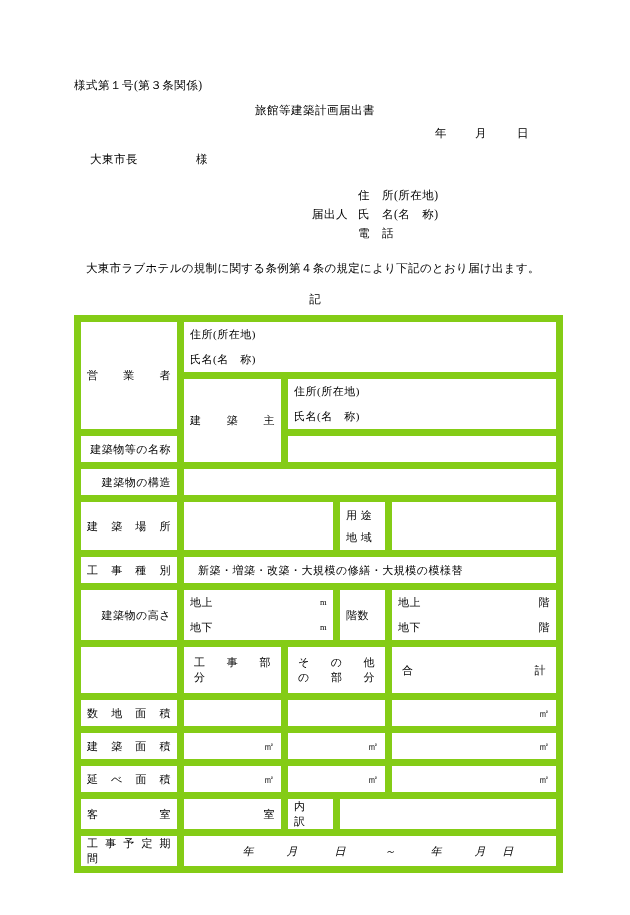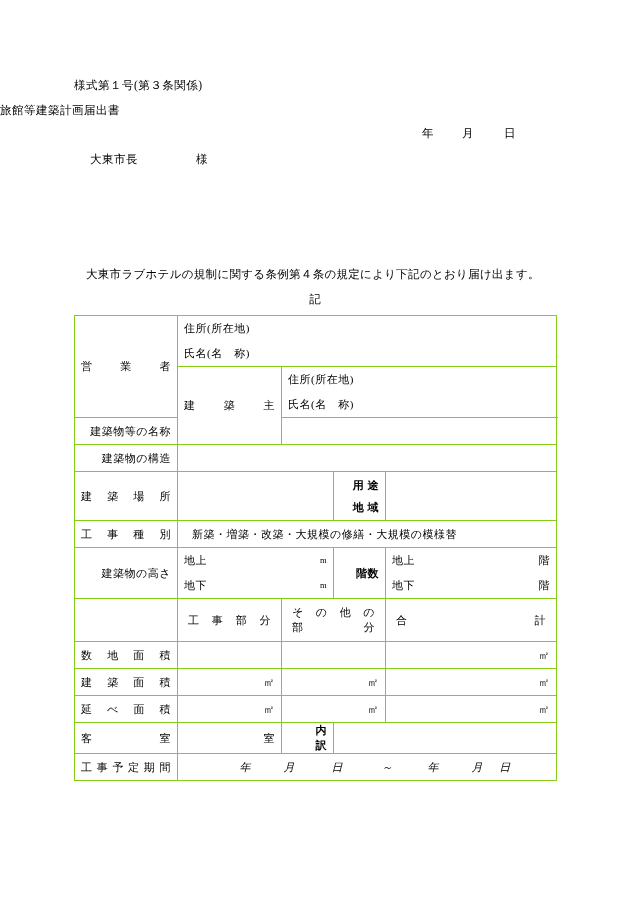--- a/index.html
+++ b/index.html
@@ -27,26 +27,27 @@
     left: 74px;
     top: 78px;
     font-size: 11.5px;
     letter-spacing: 0.5px;
   }
   .doc-title {
     position: absolute;
     left: 0;
     top: 103px;
     width: 630px;
+    text-align: center;
     font-size: 11.5px;
     letter-spacing: 0.5px;
   }
   .date-line {
     position: absolute;
-    left: 422px;
+    left: 435px;
     top: 126px;
     font-size: 11.5px;
     letter-spacing: 0.5px;
   }
   .date-line span { display: inline-block; }
   .date-y { width: 40px; }
   .date-m { width: 42px; }
   .addressee {
     position: absolute;
     left: 90px;
@@ -66,21 +67,21 @@
   .submitter .row { white-space: nowrap; }
   .submitter .lbl {
     display: inline-block;
     width: 56px;
     text-align: right;
   }
   .submitter .val { display: inline-block; margin-left: 10px; }
   .statement {
     position: absolute;
     left: 86px;
-    top: 267px;
+    top: 261px;
     font-size: 11.5px;
     letter-spacing: 0.3px;
   }
   .ki {
     position: absolute;
     left: 0;
     top: 292px;
     width: 630px;
     text-align: center;
     font-size: 11.5px;
@@ -88,21 +89,21 @@
   table.main {
     position: absolute;
     left: 74px;
     top: 315px;
     width: 482px;
     border-collapse: collapse;
     table-layout: fixed;
     font-size: 11px;
   }
   table.main td {
-    border: 1px solid #84cc16;
+    border: 7px solid #84cc16;
     padding: 0 6px;
     vertical-align: middle;
     height: 26px;
     letter-spacing: 0.5px;
   }
   td.label {
     width: 103px;
     text-align: justify;
     text-align-last: justify;
     padding: 0 12px;
@@ -120,21 +121,21 @@
   .two-line div { white-space: nowrap; }
   .cell-sub {
     text-align: justify;
     text-align-last: justify;
   }
   .unit-m {
     font-size: 8.5px;
     vertical-align: sub;
   }
   .right { text-align: right; }
-  .center { text-align: right; font-weight: bold; }
+  .center { text-align: left; }
   .height-rows {
     line-height: 25px;
     padding: 3px 6px;
     font-family: Liberation Serif, serif;
   }
   .height-rows .r {
     display: flex;
     justify-content: space-between;
     white-space: nowrap;
   }
@@ -159,20 +160,31 @@
   <div class="doc-title">旅館等建築計画届出書</div>
 
   <div class="date-line">
     <span class="date-y">年</span><span class="date-m">月</span><span>日</span>
   </div>
 
   <div class="addressee">
     <span>大東市長</span><span class="sama">様</span>
   </div>
 
+  <div class="submitter">
+    <div class="row">
+      <span class="lbl"></span><span class="val">住　所(所在地)</span>
+    </div>
+    <div class="row">
+      <span class="lbl">届出人</span><span class="val">氏　名(名　称)</span>
+    </div>
+    <div class="row">
+      <span class="lbl"></span><span class="val">電　話</span>
+    </div>
+  </div>
 
   <div class="statement">大東市ラブホテルの規制に関する条例第４条の規定により下記のとおり届け出ます。</div>
 
   <div class="ki">記</div>
 
   <table class="main">
     <colgroup>
       <col style="width:103px">
       <col style="width:104px">
       <col style="width:52px">

